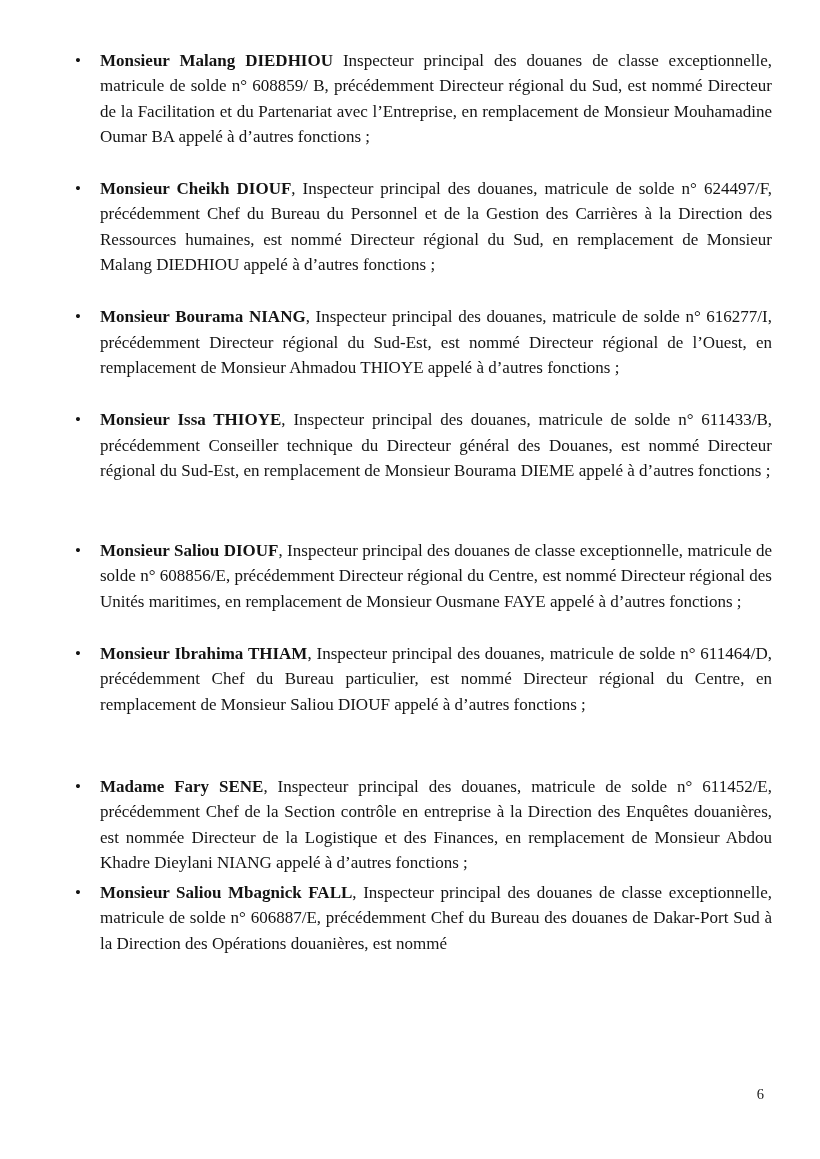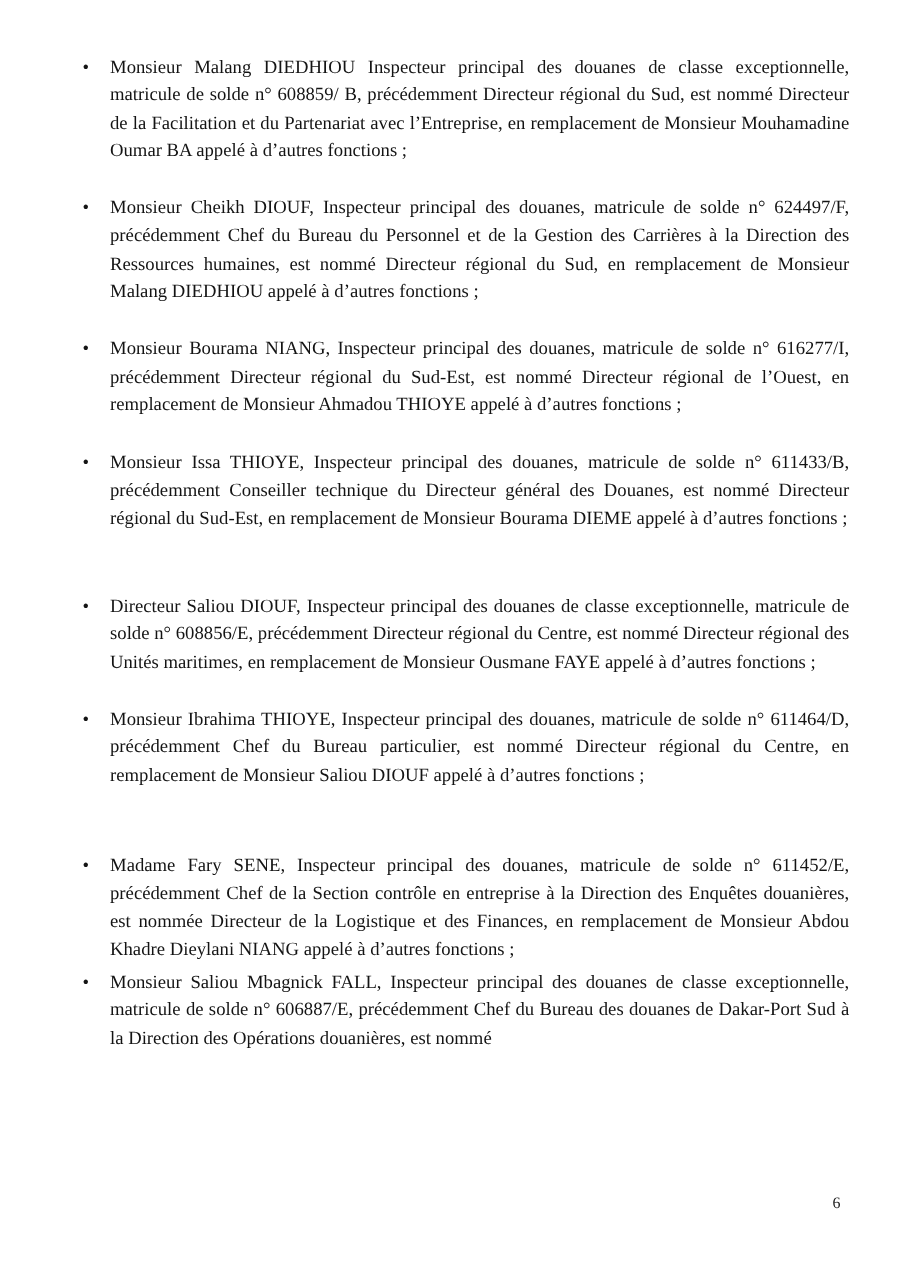--- a/index.html
+++ b/index.html
@@ -41,21 +41,21 @@
   ul.appointments li:nth-child(8) { margin-top: 5px; }
   .bullet {
     position: absolute;
     left: 0;
     top: 0;
     width: 20px;
     text-align: left;
     font-size: 17px;
   }
   .person-name {
-    font-weight: normal;
+    font-weight: bold;
   }
   .page-number {
     position: absolute;
     right: 56px;
     top: 1086px;
     font-size: 14.5px;
     color: #1a1a1a;
   }
 </style>
 </head>
@@ -79,26 +79,26 @@
     <span class="item-text"><span class="person-name">Monsieur Bourama NIANG</span><span class="body-text">, Inspecteur principal des douanes, matricule de solde n° 616277/I, précédemment Directeur régional du Sud-Est, est nommé Directeur régional de l’Ouest, en remplacement de Monsieur Ahmadou THIOYE appelé à d’autres fonctions ;</span></span>
   </li>
 
   <li>
     <span class="bullet">•</span>
     <span class="item-text"><span class="person-name">Monsieur Issa THIOYE</span><span class="body-text">, Inspecteur principal des douanes, matricule de solde n° 611433/B, précédemment Conseiller technique du Directeur général des Douanes, est nommé Directeur régional du Sud-Est, en remplacement de Monsieur Bourama DIEME appelé à d’autres fonctions ;</span></span>
   </li>
 
   <li>
     <span class="bullet">•</span>
-    <span class="item-text"><span class="person-name">Directeur Saliou DIOUF</span><span class="body-text">, Inspecteur principal des douanes de classe exceptionnelle, matricule de solde n° 608856/E, précédemment Directeur régional du Centre, est nommé Directeur régional des Unités maritimes, en remplacement de Monsieur Ousmane FAYE appelé à d’autres fonctions ;</span></span>
+    <span class="item-text"><span class="person-name">Monsieur Saliou DIOUF</span><span class="body-text">, Inspecteur principal des douanes de classe exceptionnelle, matricule de solde n° 608856/E, précédemment Directeur régional du Centre, est nommé Directeur régional des Unités maritimes, en remplacement de Monsieur Ousmane FAYE appelé à d’autres fonctions ;</span></span>
   </li>
 
   <li>
     <span class="bullet">•</span>
-    <span class="item-text"><span class="person-name">Monsieur Ibrahima THIOYE</span><span class="body-text">, Inspecteur principal des douanes, matricule de solde n° 611464/D, précédemment Chef du Bureau particulier, est nommé Directeur régional du Centre, en remplacement de Monsieur Saliou DIOUF appelé à d’autres fonctions ;</span></span>
+    <span class="item-text"><span class="person-name">Monsieur Ibrahima THIAM</span><span class="body-text">, Inspecteur principal des douanes, matricule de solde n° 611464/D, précédemment Chef du Bureau particulier, est nommé Directeur régional du Centre, en remplacement de Monsieur Saliou DIOUF appelé à d’autres fonctions ;</span></span>
   </li>
 
   <li>
     <span class="bullet">•</span>
     <span class="item-text"><span class="person-name">Madame Fary SENE</span><span class="body-text">, Inspecteur principal des douanes, matricule de solde n° 611452/E, précédemment Chef de la Section contrôle en entreprise à la Direction des Enquêtes douanières, est nommée Directeur de la Logistique et des Finances, en remplacement de Monsieur Abdou Khadre Dieylani NIANG appelé à d’autres fonctions ;</span></span>
   </li>
 
   <li>
     <span class="bullet">•</span>
     <span class="item-text"><span class="person-name">Monsieur Saliou Mbagnick FALL</span><span class="body-text">, Inspecteur principal des douanes de classe exceptionnelle, matricule de solde n° 606887/E, précédemment Chef du Bureau des douanes de Dakar-Port Sud à la Direction des Opérations douanières, est nommé</span></span>

